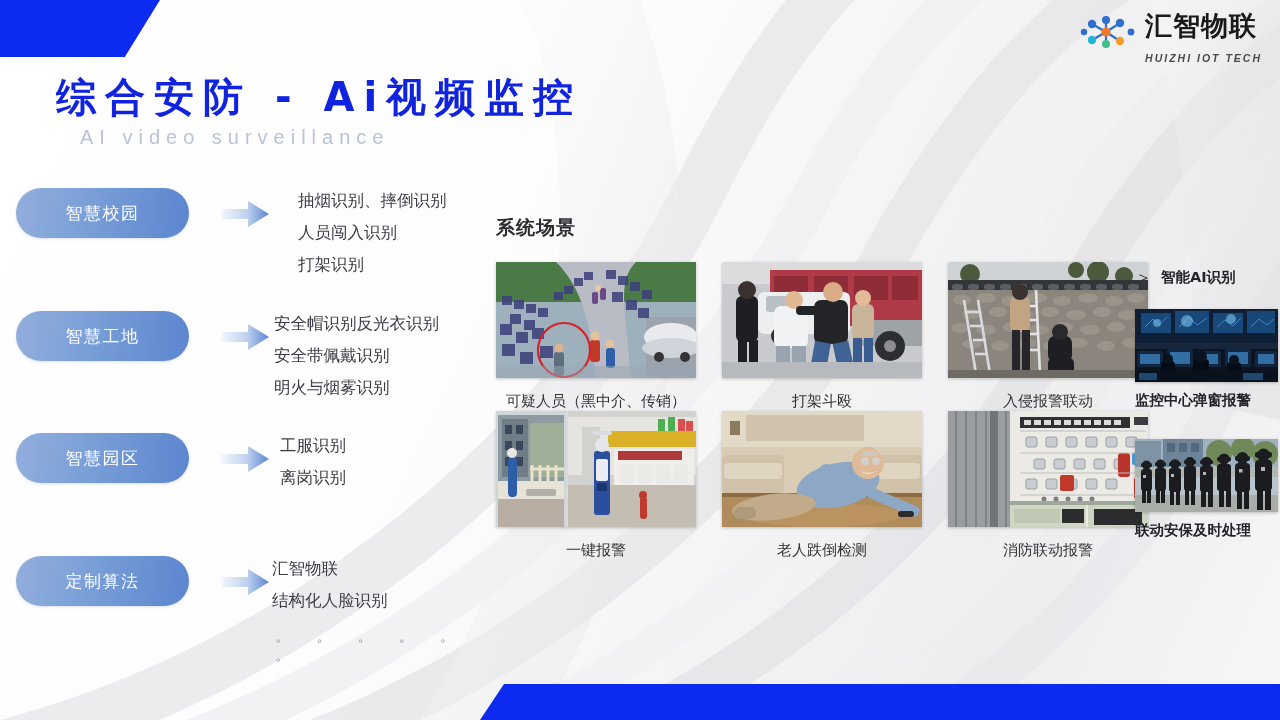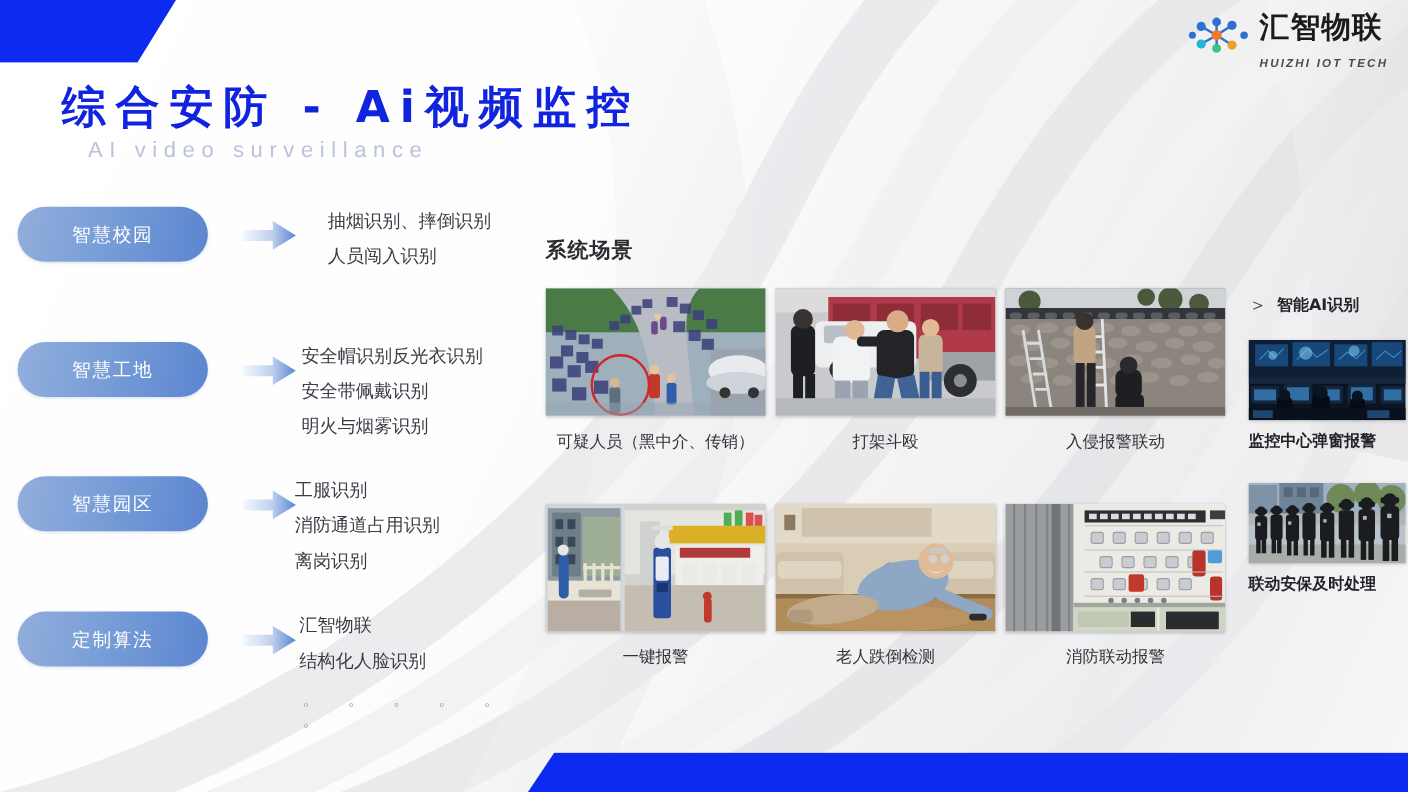--- a/index.html
+++ b/index.html
@@ -49,39 +49,39 @@
                font-family:"DejaVu Sans","Liberation Sans",sans-serif; }
 
   .arrow { position:absolute; left:205px; top:13px; width:48px; height:26px; }
   .arrow svg { display:block; }
 
   .items { position:absolute; left:265px; top:-3px; }
   .item { font-size:16.5px; color:#3c3c46; line-height:1.93; white-space:nowrap;
           font-family:"DejaVu Sans","Liberation Sans",sans-serif; }
   .g1 .items { left:282px; }
   .g2 .items { left:258px; }
-  .g3 .items { left:252px; }
+  .g3 .items { left:264px;text-align:center; }
   .g4 .items { left:256px; }
   .dots { font-size:15px; color:#8b8b95; letter-spacing:11px; margin-top:10px; padding-left:3px; }
 
   
   .right { position:absolute; left:480px; top:10px; width:800px; height:720px; z-index:4; }
   .scene-title { position:absolute; left:16px; top:205px; font-size:19px; font-weight:bold;
                  color:#2b2b30; letter-spacing:1px;
                  font-family:"DejaVu Sans","Liberation Sans",sans-serif; }
 
   .grid { position:absolute; left:16px; top:252px; width:640px; }
-  .trow { display:flex; gap:9px; }
+  .trow { display:flex; gap:26px; }
   .cell { width:200px; }
   .thumb { width:200px; height:116px; overflow:hidden; position:relative;
            background:#cfd3d8; box-shadow:0 1px 3px rgba(0,0,0,.22); }
   .thumb svg { display:block; width:200px; height:116px; }
   .cap { text-align:center; font-size:15px; color:#333338; margin-top:14px;
          font-family:"DejaVu Sans","Liberation Sans",sans-serif; white-space:nowrap; }
-  .row2 { margin-top:47px; }
+  .row2 { }
 
   
   .col3 { position:absolute; left:655px; top:258px; width:150px; }
   .ailabel { display:flex; align-items:center; gap:9px; margin-bottom:22px; }
   .chev { font-size:17px; color:#3a3a40; font-weight:300; line-height:1; }
   .ailabel .txt { font-size:14.5px; font-weight:bold; color:#23232a; white-space:nowrap;
                   font-family:"DejaVu Sans","Liberation Sans",sans-serif; }
   .sthumb { width:143px; height:73px; overflow:hidden; box-shadow:0 1px 3px rgba(0,0,0,.22); }
   .sthumb svg { display:block; width:143px; height:73px; }
   .scap { font-size:14.5px; font-weight:bold; color:#23232a; margin-top:9px; white-space:nowrap;
@@ -165,20 +165,21 @@
               <stop offset="55%" stop-color="#bed0ee"></stop>
               <stop offset="100%" stop-color="#5a86d2"></stop>
       </linearGradient>
           </defs>
       <path d="M0 8 H27 V0 L48 13 L27 26 V18 H0 Z" fill="url(#ag1)"></path>
         </svg>
     </div>
     <div class="items">
       <div class="item">抽烟识别、摔倒识别</div>
       <div class="item">人员闯入识别</div>
+      <div class="item">打架识别</div>
     </div>
   </div>
 
   <div class="group g2">
     <div class="pill">
       <span>智慧工地</span>
     </div>
     <div class="arrow">
       <svg viewBox="0 0 48 26">
           <path d="M0 8 H27 V0 L48 13 L27 26 V18 H0 Z" fill="url(#ag1)"></path>
@@ -195,21 +196,20 @@
     <div class="pill">
       <span>智慧园区</span>
     </div>
     <div class="arrow">
       <svg viewBox="0 0 48 26">
           <path d="M0 8 H27 V0 L48 13 L27 26 V18 H0 Z" fill="url(#ag1)"></path>
         </svg>
     </div>
     <div class="items">
       <div class="item">工服识别</div>
-      <div class="item">消防通道占用识别</div>
       <div class="item">离岗识别</div>
     </div>
   </div>
 
   <div class="group g4">
     <div class="pill">
       <span>定制算法</span>
     </div>
     <div class="arrow">
       <svg viewBox="0 0 48 26">

